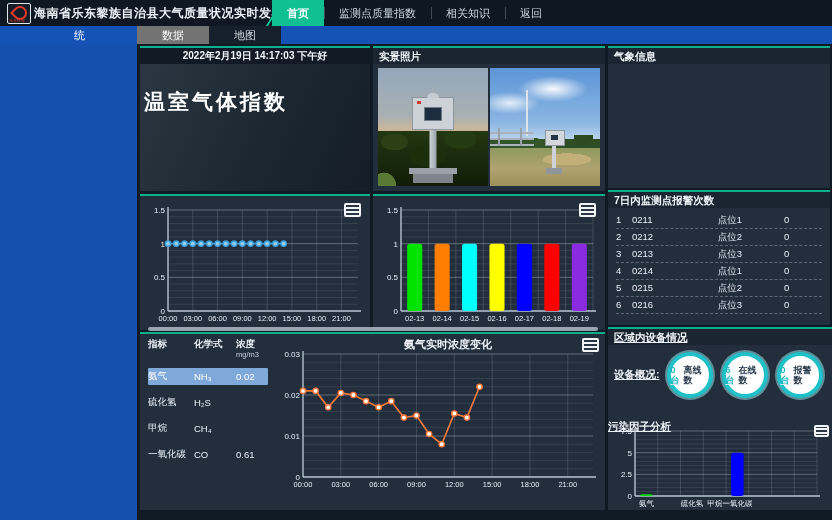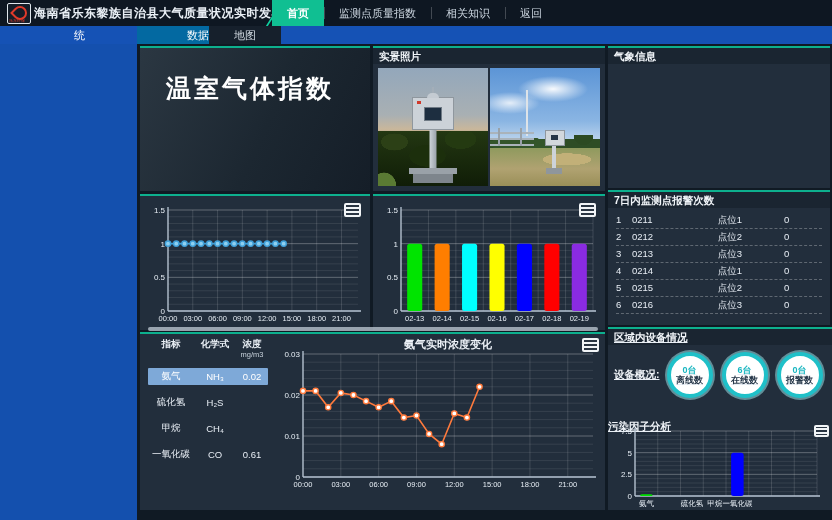--- a/index.html
+++ b/index.html
@@ -17,32 +17,32 @@
   .top-nav{position:absolute;left:272px;top:0;height:26px;display:flex;align-items:stretch;}
   .nav-item{padding:0 15px;font-size:11px;line-height:26px;color:#ccd6e0;cursor:pointer;position:relative;}
   .nav-item.active{background:#10bf92;color:#fff;font-weight:bold;}
   .nav-item:not(.active):not(:first-child)::before{content:"";position:absolute;left:0;top:7px;height:12px;border-left:1px solid rgba(255,255,255,.22);}
 
   
   .bluebar{position:absolute;left:0;top:26px;width:832px;height:18px;background:#1552b5;}
   .side-text{position:absolute;left:74px;top:0;height:18px;line-height:18px;font-size:11px;color:#fff;}
   .tabs{position:absolute;left:137px;top:0;height:18px;display:flex;}
   .tab{width:72px;height:18px;line-height:18px;text-align:center;font-size:11px;background:#16202c;color:#d5dde5;cursor:pointer;}
-  .tab.active{background:#0369a1;color:#fff;text-align:right;}
+  .tab.active{background:#737373;color:#fff;}
 
   .content-bg{position:absolute;left:137px;top:44px;width:695px;height:476px;background:#10held1a24;background:#101a24;}
 
   
   .panel{position:absolute;background:#222e3c;border-top:2px solid #0db08e;box-sizing:border-box;}
   .panel-header{height:16px;line-height:16px;padding:0 6px;font-size:10.5px;font-weight:bold;background:#1a2531;color:#f1f5f9;white-space:nowrap;}
 
   
   .p-greeting{left:140px;top:46px;width:230px;height:145px;background:linear-gradient(115deg,#2b3742 0%,#1c2731 55%,#151e28 100%);}
   .date-strip{height:16px;line-height:16px;text-align:center;font-size:10px;font-weight:bold;color:#f2f6fa;background:#121b25;}
-  .big-title{margin:24px 0 0 26px;font-size:25px;font-weight:bold;color:#ffffff;letter-spacing:3px;font-family:Liberation Mono, monospace;}
+  .big-title{margin:24px 0 0 4px;font-size:21px;font-weight:bold;color:#ffffff;letter-spacing:3px;font-family:Liberation Mono, monospace;}
 
   
   .p-photos{left:373px;top:46px;width:232px;height:145px;}
   .photo-row{display:flex;gap:2px;padding:4px 5px;}
   .photo{width:110px;height:118px;position:relative;overflow:hidden;background:#5e748c;}
   .pa-sky{position:absolute;inset:0;background:linear-gradient(#93a7bb 0%,#a9b0b3 40%,#c9b79b 52%,#b8a383 56%);}
   .pa-bush{position:absolute;left:0;bottom:0;width:100%;height:55px;background:
      radial-gradient(22px 14px at 15% 20%,#2c4016 0 60%,transparent 61%),
      radial-gradient(26px 16px at 75% 15%,#243a11 0 60%,transparent 61%),
      radial-gradient(30px 18px at 45% 45%,#1c2f0c 0 60%,transparent 61%),
@@ -95,36 +95,36 @@
   .alarm-row{display:flex;border-bottom:1px dashed rgba(255,255,255,.28);padding:1.5px 0;}
   .ac-idx{width:16px;}
   .ac-dev{width:58px;}
   .ac-name{width:80px;text-align:center;}
   .ac-cnt{flex:1;text-align:left;padding-left:14px;}
   .alarm-hrow .ac-idx{visibility:hidden;}
 
   
   .p-odor{left:140px;top:332px;width:465px;height:178px;}
   .odor-body{position:relative;height:160px;}
-  .odor-table{position:absolute;left:0;top:0;width:132px;padding:4px 4px 0 8px;box-sizing:border-box;font-size:9.5px;text-align:center;}
+  .odor-table{position:absolute;left:0;top:0;width:132px;padding:4px 4px 0 8px;box-sizing:border-box;font-size:9.5px;}
   .odor-hrow{display:flex;font-weight:bold;color:#e8eef4;}
   .oc-name{width:46px;}
   .oc-formula{width:42px;}
   .oc-value{width:32px;}
   .odor-unit{font-size:7.5px;color:#c7d1db;margin-left:88px;line-height:8px;}
   .odor-row{display:flex;align-items:center;height:17px;margin-top:9px;}
   .odor-row.hl{background:#7ea9d8;color:#fff;border-radius:1px;}
   .odor-chart-wrap{position:absolute;left:132px;top:0;width:333px;height:160px;}
   #host-ammonia{left:3px;top:2px;width:326px;height:154px;}
 
   
   .p-devices{left:608px;top:327px;width:228px;height:183px;text-decoration:underline;}
   .overview-row{display:flex;align-items:center;padding:7px 4px 2px 6px;gap:7px;}
   .overview-label{font-size:10.5px;font-weight:bold;color:#eef2f7;white-space:nowrap;}
-  .stat-circle{width:38px;height:38px;border-radius:50%;background:#fff;border:4px solid #1fc0c8;box-shadow:0 0 0 2px rgba(150,222,228,.55);display:flex;flex-direction:column;align-items:center;justify-content:center;flex:0 0 auto;}
+  .stat-circle{width:38px;height:38px;border-radius:50%;background:#fff;border:4px solid #1fc0c8;box-shadow:0 0 0 2px rgba(150,222,228,.55);display:flex;flex-direction:row;align-items:center;justify-content:center;flex:0 0 auto;}
   .stat-count{color:#17b6c0;font-size:9px;font-weight:bold;line-height:10px;}
   .stat-label{color:#27384a;font-size:9px;font-weight:bold;line-height:10px;}
   .analysis-title{text-align:left;font-size:10.5px;font-weight:bold;color:#eef2f7;margin-top:20px;}
   #host-factors{left:5px;top:94px;width:212px;height:86px;}
 </style>
 </head>
 <body>
 
 <div class="topbar">
   <div class="logo">
@@ -146,20 +146,21 @@
   <div class="side-text">统</div>
   <div class="tabs">
       <div class="tab active">数据</div>
       <div class="tab">地图</div>
     </div>
 </div>
 
 <div class="content-bg"></div>
 
 <div class="panel p-greeting">
+  <div class="date-strip">2022年2月19日  14:17:03 下午好</div>
   <div class="big-title">温室气体指数</div>
 </div>
 
 <div class="panel p-photos">
   <div class="panel-header">实景照片</div>
   <div class="photo-row">
     <div class="photo">
       <div class="pa-sky"></div>
       <div class="pa-bush"></div>
       <div class="pa-grass"></div>

